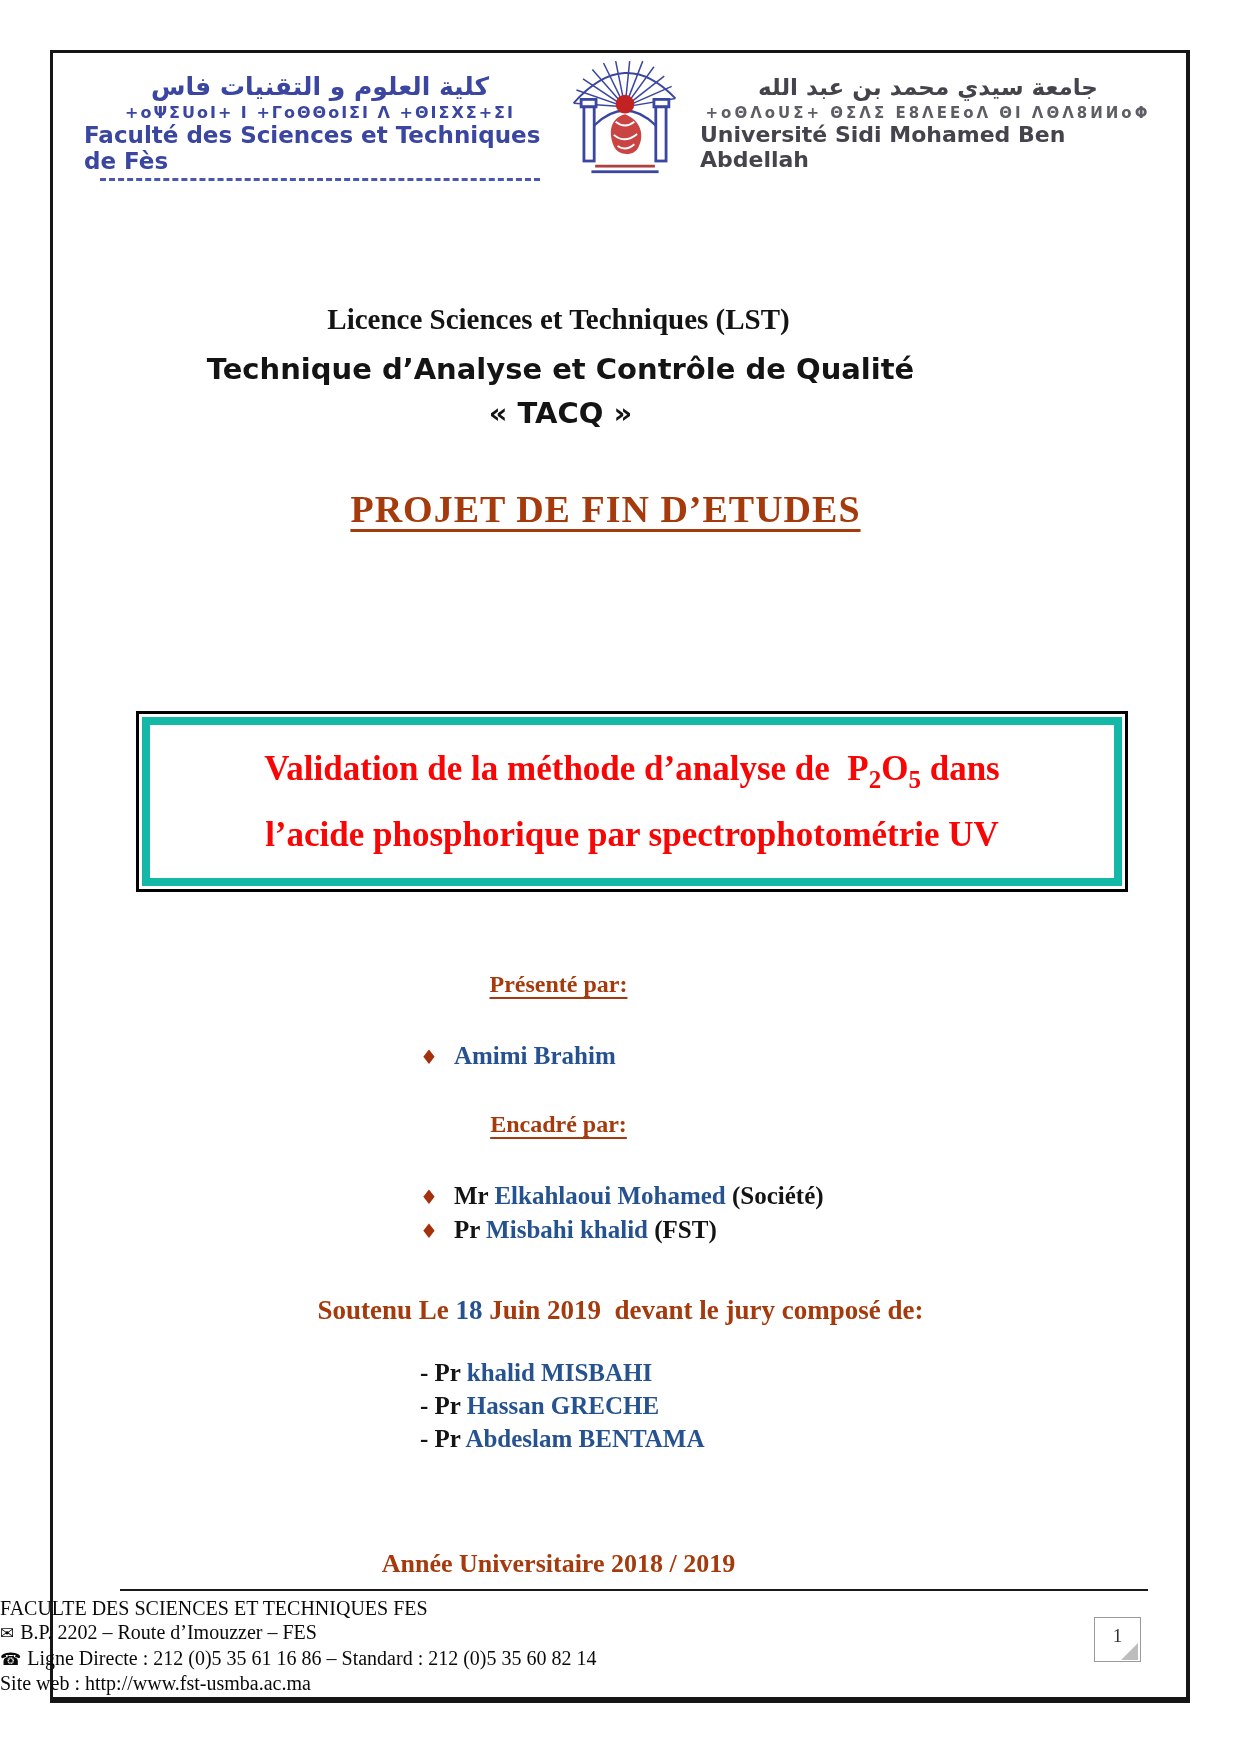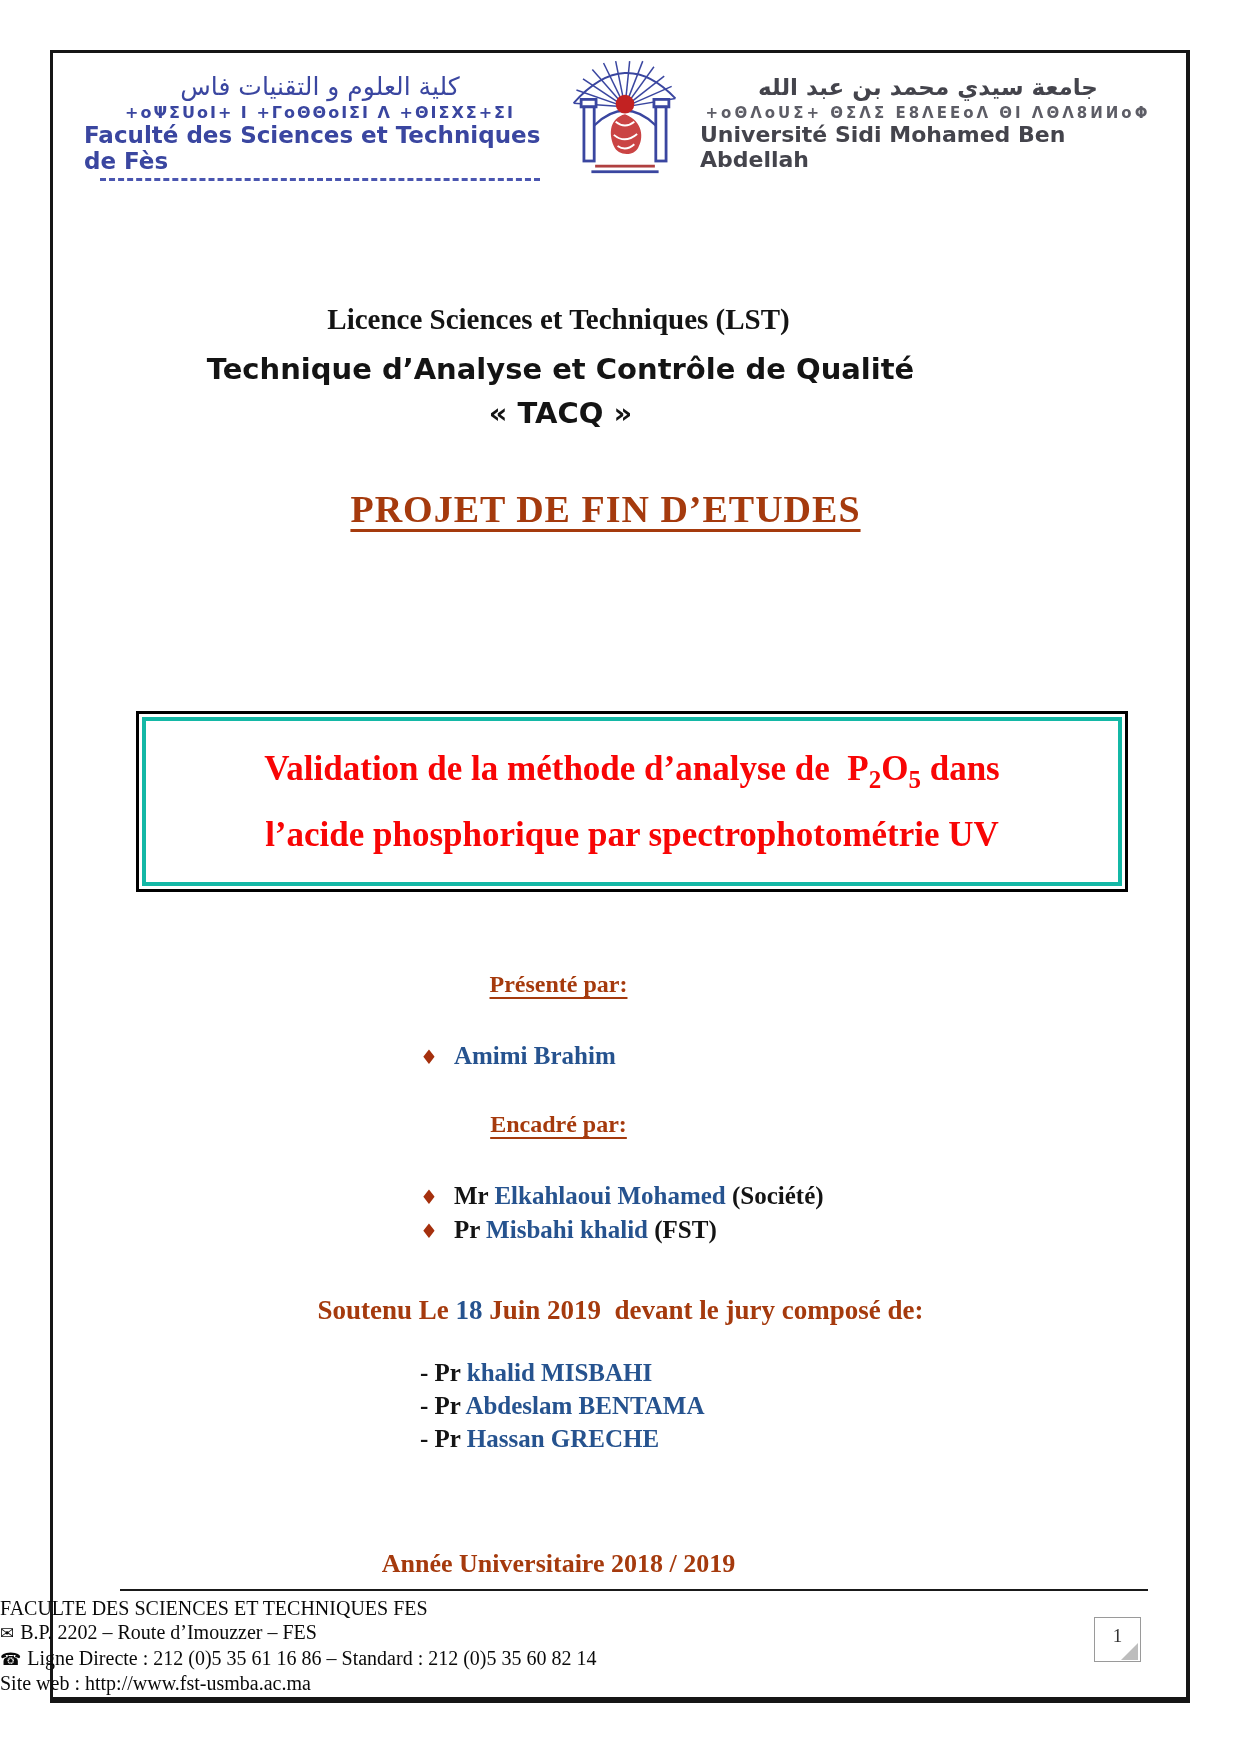--- a/index.html
+++ b/index.html
@@ -10,39 +10,39 @@
   .frame {
     position:absolute; left:50px; top:50px; width:1140px; height:1653px;
     box-sizing:border-box; border:3px solid #161616;
     border-right-width:4px; border-bottom-width:6px;
   }
   
   .header { position:absolute; top:60px; left:84px; width:1072px; display:flex; justify-content:space-between; align-items:flex-start; }
   .hdr-block { display:flex; flex-direction:column; align-items:center; }
   .hdr-left { width:472px; padding-top:12px; }
   .hdr-right { width:456px; padding-top:14px; }
-  .hdr-left .ar  { font-family:"DejaVu Sans", sans-serif; font-weight:normal; font-size:25px; color:#3A46A0; }
+  .hdr-left .ar  { font-family:"DejaVu Sans", sans-serif; font-weight:bold; font-size:25px; color:#3A46A0; }
   .hdr-left .tif { font-family:"DejaVu Sans", sans-serif; font-weight:bold; font-size:16px; color:#3A46A0; letter-spacing:2px; margin-top:2px; }
   .hdr-left .lat { font-family:"DejaVu Sans", sans-serif; font-weight:bold; font-size:23px; color:#3A46A0; margin-top:0px; }
   .hdr-dashes { width:440px; height:0; border-bottom:3px dashed #4A56B0; margin-top:4px; }
   .hdr-right .ar  { font-family:"DejaVu Sans", sans-serif; font-weight:bold; font-size:23px; color:#44444C; }
   .hdr-right .tif { font-family:"DejaVu Sans", sans-serif; font-weight:bold; font-size:15px; color:#5D5D66; letter-spacing:3px; margin-top:4px; }
   .hdr-right .lat { font-family:"DejaVu Sans", sans-serif; font-weight:bold; font-size:22px; color:#44444C; margin-top:0; }
   .logo-wrap { width:118px; margin-top:0; }
   
   .center-line { position:absolute; left:0; width:1241px; text-align:center; }
   .h-lst   { top:303px; font-weight:bold; font-size:29px; color:#141414; transform:translateX(-62px); }
   .h-prog  { top:352px; font-family:"DejaVu Sans", sans-serif; font-weight:bold; font-size:29px; color:#141414; transform:translateX(-60px); }
   .h-tacq  { top:396px; font-family:"DejaVu Sans", sans-serif; font-weight:bold; font-size:29px; color:#141414; transform:translateX(-60px); }
   .h-pfe   { top:487px; font-weight:bold; font-size:38px; letter-spacing:1px; color:#A53A0D;
              text-decoration:underline; text-decoration-thickness:3px; text-underline-offset:7px; transform:translateX(-15px); }
   
   .thesis-box { position:absolute; left:136px; top:711px; width:992px; height:181px; box-sizing:border-box;
                 border:3px solid #000; padding:3px; background:#fff; }
-  .thesis-inner { width:100%; height:100%; box-sizing:border-box; border:4px solid #14b8a6;
+  .thesis-inner { width:100%; height:100%; box-sizing:border-box; border:8px solid #14b8a6;
                   display:flex; flex-direction:column; justify-content:center; text-align:center; }
   .thesis-line { font-weight:bold; font-size:35px; color:#F80505; line-height:55px; white-space:pre; }
   .thesis-line sub { font-size:25px; }
   
   .sec-head { font-weight:bold; font-size:24px; color:#A53A0D;
               text-decoration:underline; text-decoration-thickness:2px; text-underline-offset:5px; }
   .h-presente { top:971px; transform:translateX(-62px); }
   .h-encadre  { top:1111px; transform:translateX(-62px); }
   .bullet-item { position:absolute; left:420px; font-weight:bold; font-size:25px; color:#141414; white-space:pre; }
   .bullet-item .dia { color:#A5300D; font-size:20px; margin-right:16px; font-family:"DejaVu Sans", sans-serif; }
@@ -136,22 +136,22 @@
   <div class="bullet-item i-amimi"><span class="dia">♦</span><span class="name-blue">Amimi Brahim</span></div>
 
   <div class="center-line sec-head h-encadre">Encadré par:</div>
   <div class="bullet-item i-sup1"><span class="dia">♦</span><span>Mr </span><span class="name-blue">Elkahlaoui Mohamed</span><span> (Société)</span></div>
   <div class="bullet-item i-sup2"><span class="dia">♦</span><span>Pr </span><span class="name-blue">Misbahi khalid</span><span> (FST)</span></div>
 
   <div class="center-line defense-line"><span>Soutenu Le </span><span class="name-blue">18</span><span> Juin 2019  devant le jury composé de:</span></div>
 
   <div class="jury-list">
     <div><span>- Pr </span><span class="name-blue">khalid MISBAHI</span></div>
+    <div><span>- Pr </span><span class="name-blue">Hassan GRECHE</span></div>
     <div><span>- Pr </span><span class="name-blue">Abdeslam BENTAMA</span></div>
-    <div><span>- Pr </span><span class="name-blue">Hassan GRECHE</span></div>
   </div>
 
   <div class="center-line year-line">Année Universitaire 2018 / 2019</div>
 
   <div class="footer-rule"></div>
   <div class="footer">
     <div class="f1">FACULTE DES SCIENCES ET TECHNIQUES FES</div>
     <div class="fl"><span class="ficon">✉</span><span>B.P. 2202 – Route d’Imouzzer – FES</span></div>
     <div class="fl"><span class="ficon">☎</span><span>Ligne Directe : 212 (0)5 35 61 16 86 – Standard : 212 (0)5 35 60 82 14</span></div>
     <div class="fl">Site web : http://www.fst-usmba.ac.ma</div>

